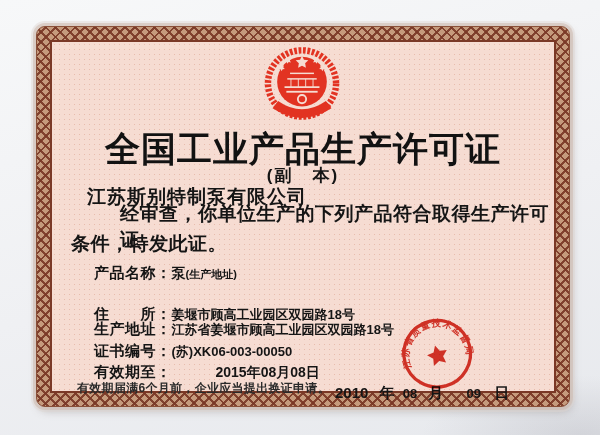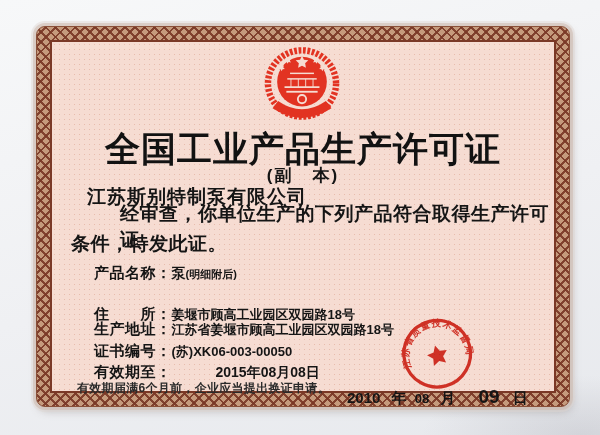--- a/index.html
+++ b/index.html
@@ -42,25 +42,25 @@
   .row{left:42px;font-size:15px;font-weight:bold;font-family:"Liberation Serif",serif;white-space:nowrap;}
   .row .flabel{display:inline-block;letter-spacing:.5px;}
   .row .fvalue{font-family:"Liberation Sans",sans-serif;font-size:13px;font-weight:bold;}
   .row .fvalue.big{font-size:14px;}
   .row .fvalue.date{font-size:14px;margin-left:44px;}
   .row .fnote{font-family:"Liberation Sans",sans-serif;font-size:11px;font-weight:bold;}
   .r1{top:222px;} .r2{top:263px;} .r3{top:278px;} .r4{top:300px;} .r5{top:321px;}
   .footnote{left:25px;top:338px;font-size:12px;font-weight:bold;color:#2a2a2a;letter-spacing:.3px;}
   .dateline{left:283px;top:320px;font-size:15px;font-weight:bold;white-space:nowrap;}
   .dateline span{display:inline-block;}
-  .d-y{margin-left:12px;}
+  .d-y{margin-left:0;}
   .d-yu{margin-left:7px;}
   .d-m{margin-left:4px;font-size:13px;}
   .d-mu{margin-left:7px;}
-  .d-d{margin-left:19px;font-size:19px;margin-top:24px;}
+  .d-d{margin-left:19px;font-size:13px;margin-top:24px;}
   .d-du{margin-left:9px;}
   
   .seal{left:348px;top:274px;width:74px;height:74px;
     transform:rotate(-15deg);mix-blend-mode:multiply;opacity:.92;}
 </style>
 </head>
 <body>
 
 <div class="scan-shade"></div>
 
@@ -92,21 +92,21 @@
     </svg>
 
     <div class="abs ctr title">全国工业产品生产许可证</div>
     <div class="abs ctr subtitle">(副　本)</div>
 
     <div class="abs company">江苏斯别特制泵有限公司</div>
     <div class="abs stmt2">条件，特发此证。</div>
     <div class="abs stmt1">经审查，你单位生产的下列产品符合取得生产许可证</div>
 
     <div class="abs row r1">
-      <span class="flabel">产品名称：</span><span class="fvalue big">泵</span><span class="fnote">(明细附后)</span>
+      <span class="flabel">产品名称：</span><span class="fvalue big">泵</span><span class="fnote">(生产地址)</span>
     </div>
     <div class="abs row r2">
       <span class="flabel">住　　所：</span><span class="fvalue">姜堰市顾高工业园区双园路18号</span>
     </div>
     <div class="abs row r3">
       <span class="flabel">生产地址：</span><span class="fvalue">江苏省姜堰市顾高工业园区双园路18号</span>
     </div>
     <div class="abs row r4">
       <span class="flabel">证书编号：</span><span class="fvalue">(苏)XK06-003-00050</span>
     </div>

